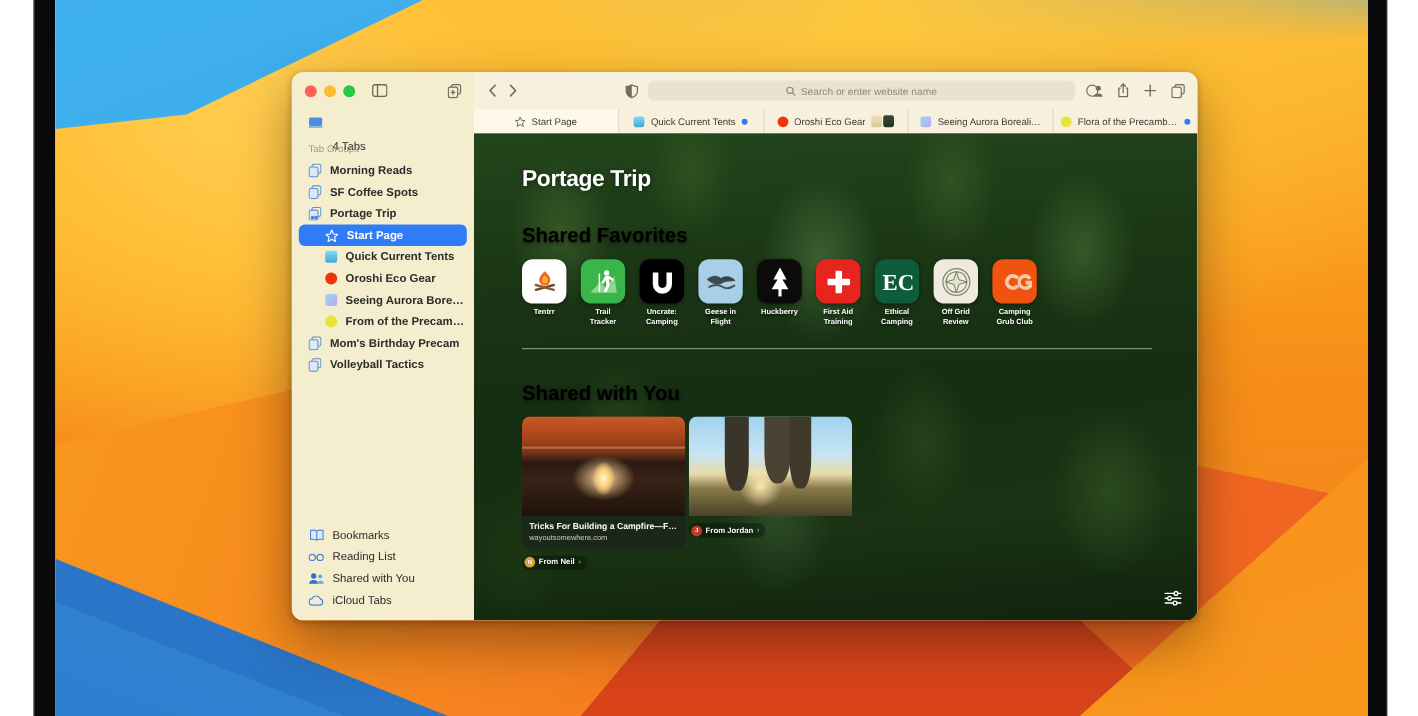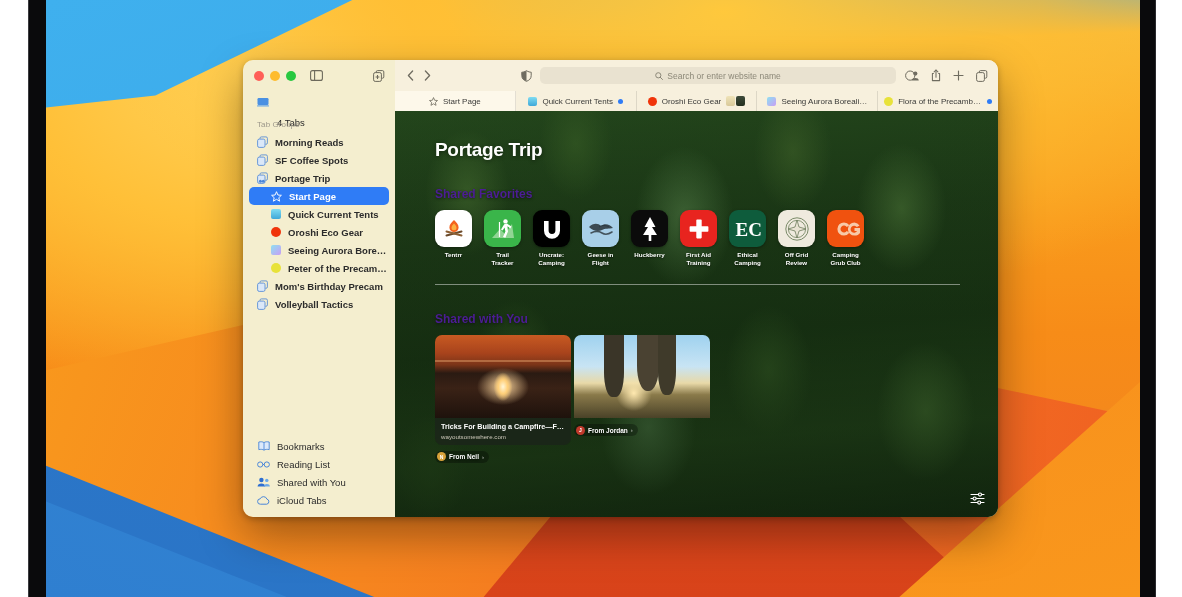--- a/index.html
+++ b/index.html
@@ -169,21 +169,21 @@
       linear-gradient(175deg, #2e5a24 0%, #24491d 30%, #1f4219 55%, #2a5320 78%, #1c3c17 100%);
   }
   .forest-dim { position: absolute; inset: 0; background: linear-gradient(180deg, rgba(10,22,8,0.30) 0%, rgba(8,18,6,0.42) 55%, rgba(6,14,5,0.52) 100%); }
 
   #sp-inner { position: absolute; inset: 0; padding: 28px 38px 0 40px; }
   #sp-title {
     font-size: 19px; font-weight: bold; color: #fff; letter-spacing: -0.3px;
     text-shadow: 0 1px 4px rgba(0,0,0,0.45);
   }
   .sec-head {
-    font-size: 12px; font-weight: bold; color: #4c1d95; margin-bottom: 9px;
+    font-size: 17px; font-weight: bold; color: #000000; margin-bottom: 9px;
     text-shadow: 0 1px 3px rgba(0,0,0,0.5);
   }
   #fav-section { margin-top: 26px; }
   #fav-row { display: flex; gap: 12px; }
   .fav { width: 37px; text-align: center; }
   .fav-tile {
     width: 37px; height: 37px; border-radius: 9px; overflow: hidden;
     display: flex; align-items: center; justify-content: center;
     box-shadow: 0 1px 3px rgba(0,0,0,0.35);
     position: relative;
@@ -331,21 +331,21 @@
             <div class="sb-row child">
               <span style="display:flex">
                 <span class="favi" style="background:linear-gradient(135deg,#8fe0f0,#c89ef5)"></span>
               </span>
               <span>Seeing Aurora Bore…</span>
             </div>
             <div class="sb-row child">
               <span style="display:flex">
                 <span class="favi" style="border-radius:50%;background:#e8e23a"></span>
               </span>
-              <span>Peter of the Precam…</span>
+              <span>From of the Precam…</span>
             </div>
             <div class="sb-row">
               <span style="display:flex">
                 <svg width="11" height="12" viewBox="0 0 11 12">
                   <rect x="0.6" y="3.1" width="7.4" height="8.3" rx="1.6" fill="#dbe8f8" stroke="#5b8fd6" stroke-width="0.9"></rect>
                   <path d="M3.0 2.9V2.3a1.4 1.4 0 0 1 1.4-1.4h4.6a1.4 1.4 0 0 1 1.4 1.4v4.6a1.4 1.4 0 0 1-1.4 1.4h-0.6" fill="none" stroke="#5b8fd6" stroke-width="0.9"></path>
                 </svg>
               </span>
               <span>Mom's Birthday Precam</span>
             </div>

